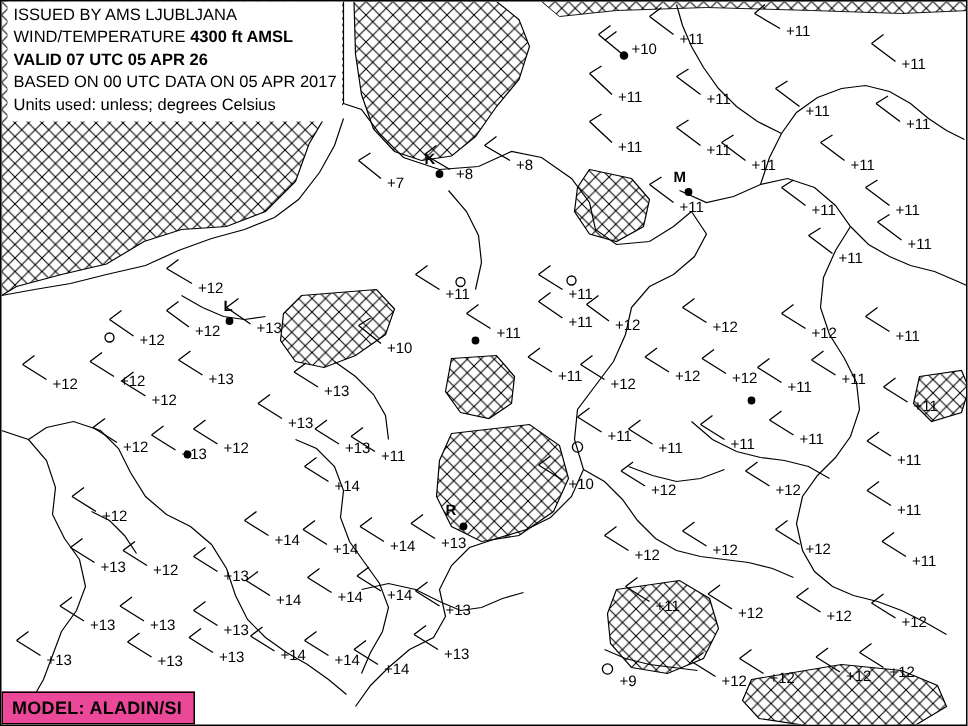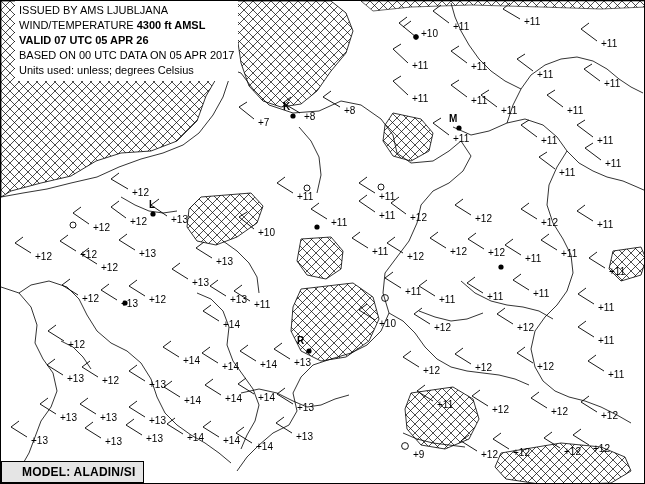--- a/index.html
+++ b/index.html
@@ -13,41 +13,41 @@
     height:484px;
     overflow:hidden;
     background:#ffffff;
     border:1px solid #000;
     box-sizing:border-box;
   }
   svg#mapsvg{position:absolute;left:0;top:0;width:645px;height:484px;}
 
   .hdr{
     position:absolute;
-    left:14px;top:0;
+    left:4px;top:0;
     background:#ffffff;
     padding:2px 4px 3px 4px;
     z-index:30;
     line-height:15px;
   }
   .hdr div{
     font-size:11px;
     color:#000;
     white-space:nowrap;
   }
   .hdr div.b{font-weight:bold;}
   .hdr div.mix b{font-weight:bold;}
 
   .model{
     position:absolute;
     left:0;
     bottom:0;
-    background:#e5e5e5;
+    background:#ec4899;
     border:1px solid #000;
-    padding:3px 8px 3px 20px;
+    padding:3px 8px 3px 6px;
     font-size:12px;
     font-weight:bold;
     z-index:30;
     letter-spacing:0.2px;
   }
 
   .tempLbl{
     position:absolute;
     font-size:10px;
     color:#000;

